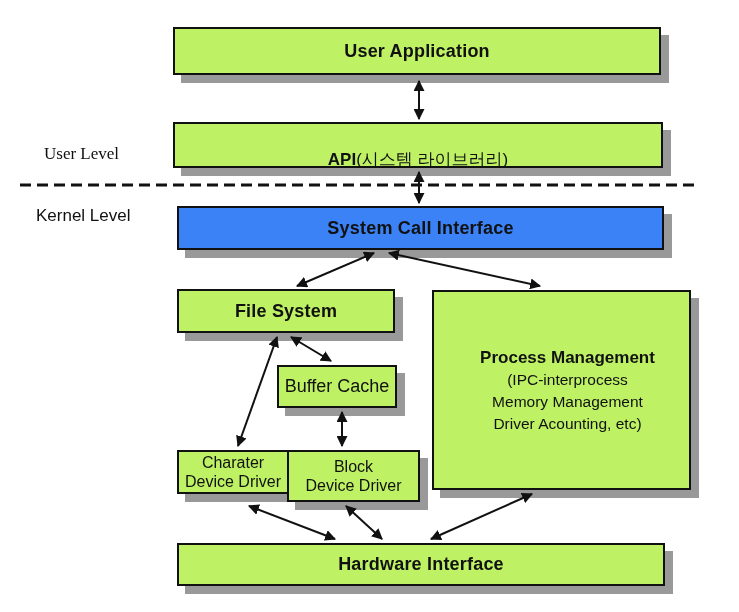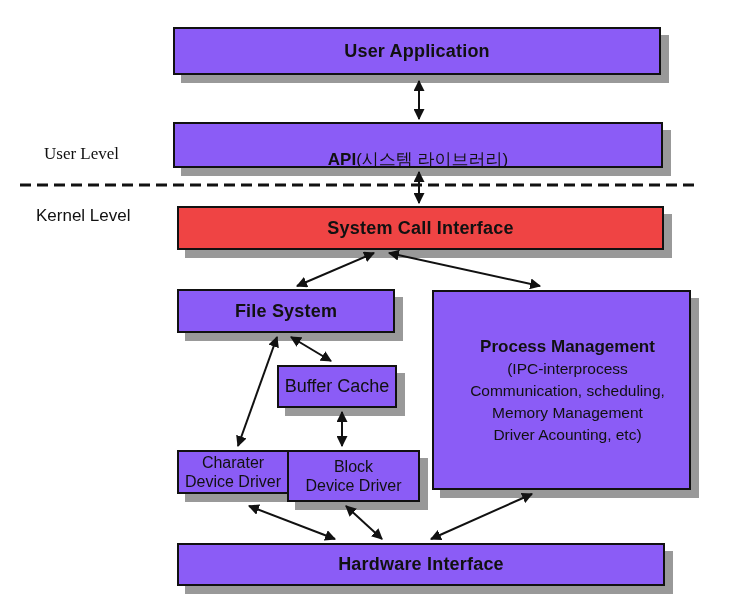--- a/index.html
+++ b/index.html
@@ -7,30 +7,30 @@
     position:relative;
     width:739px;height:612px;
     background:#ffffff;
     font-family:"Liberation Sans", sans-serif;
     color:#111111;
     overflow:hidden;
   }
   .box{
     position:absolute;
     box-sizing:border-box;
-    background:#8b5cf6;
+    background:#bef264;
     border:2px solid #111111;
     box-shadow:8px 8px 0 0 #999999;
     display:flex;
     align-items:center;
     justify-content:center;
     text-align:center;
     z-index:1;
   }
-  .box.green{background:#ef4444;}
+  .box.green{background:#3b82f6;}
   .bold{font-weight:bold;}
   .wide{font-size:18px;font-weight:bold;letter-spacing:0.2px;}
   .side-label{
     position:absolute;
     font-size:17px;
     z-index:1;
     white-space:nowrap;
   }
   #arrow-layer{
     position:absolute;
@@ -66,21 +66,20 @@
   </div>
 
   <div class="box" style="left:177px;top:289px;width:218px;height:44px;">
     <span class="wide">File System</span>
   </div>
 
   <div class="box" style="left:432px;top:290px;width:259px;height:200px;">
     <div class="pm-inner">
       <div class="pm-title">Process Management</div>
       <div class="pm-line">(IPC-interprocess</div>
-      <div class="pm-line">Communication, scheduling,</div>
       <div class="pm-line">Memory Management</div>
       <div class="pm-line">Driver Acounting, etc)</div>
     </div>
   </div>
 
   <div class="box" style="left:277px;top:365px;width:120px;height:43px;">
     <span style="font-size:18px;">Buffer Cache</span>
   </div>
 
   <div class="box" style="left:177px;top:450px;width:112px;height:44px;flex-direction:column;">

